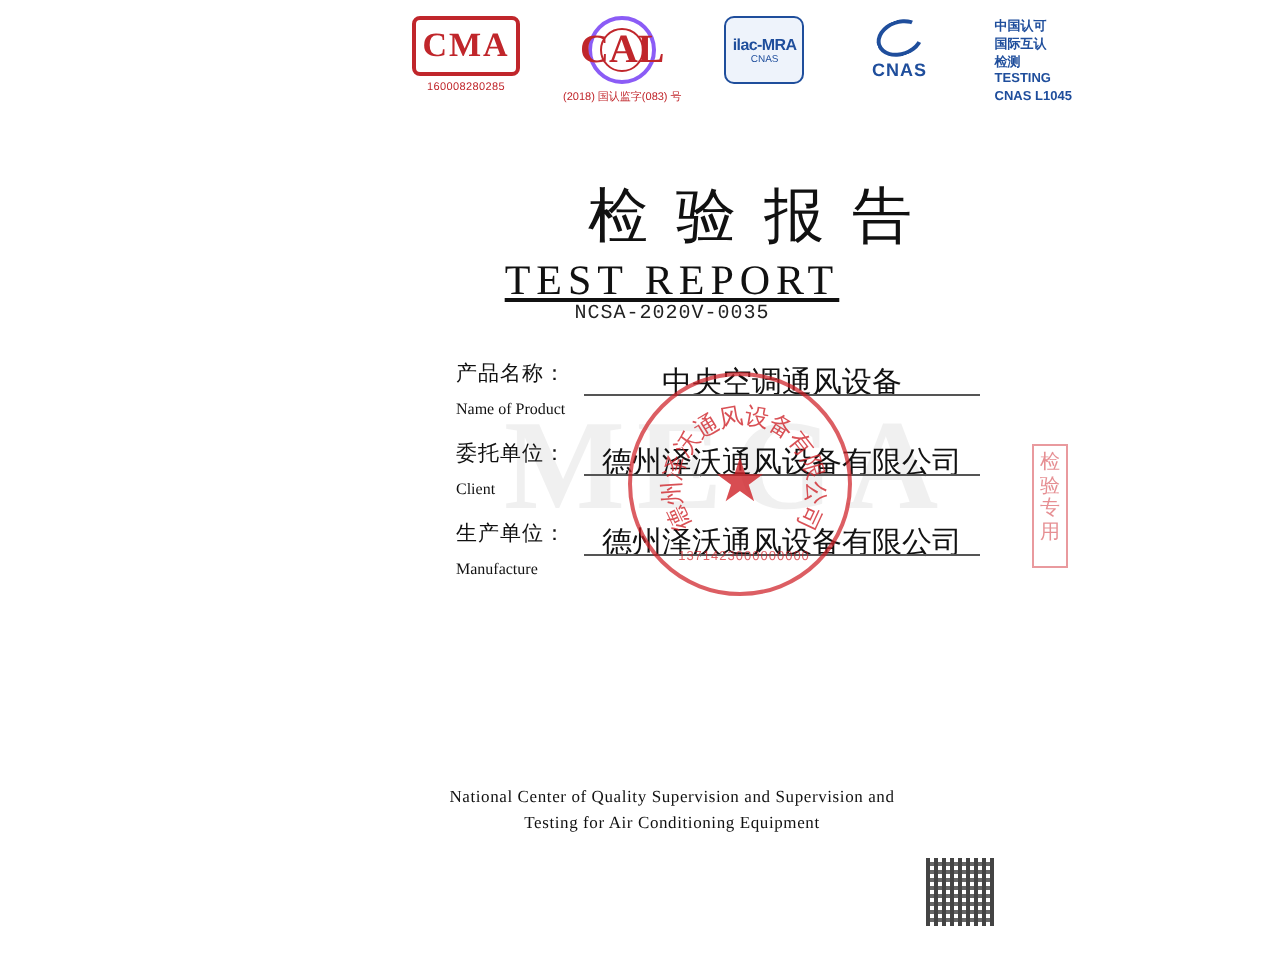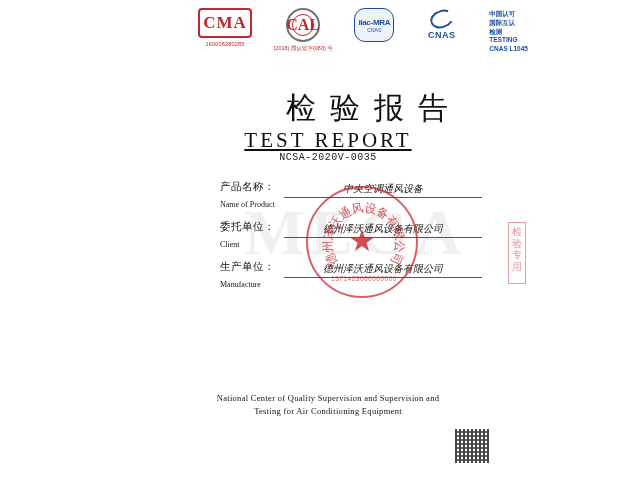--- a/index.html
+++ b/index.html
@@ -11,21 +11,21 @@
     width: 640px;
     height: 480px;
     font-family: "Liberation Serif", serif;
     color: #1a1a1a;
     position: relative;
     overflow: hidden;
   }
 
   .page {
     position: absolute;
-    left: 8px; top: 0;
+    left: 16px; top: 0;
     width: 556px;
     height: 480px;
     background: #ffffff;
   }
 
   
   .logo-row {
     position: absolute;
     top: 8px;
     left: 190px;
@@ -64,28 +64,28 @@
     color: #c0262b;
     font-family: "Liberation Sans", sans-serif;
     letter-spacing: 0.2px;
   }
 
   
   .cal-mark {
     width: 34px;
     height: 34px;
     border-radius: 50%;
-    border: 2px solid #737373;
+    border: 2px solid #8b5cf6;
     color: #c0262b;
     display: flex;
     align-items: center;
     justify-content: center;
     font-family: "Liberation Serif", serif;
     font-weight: bold;
-    font-size: 16px;
+    font-size: 20px;
     box-sizing: border-box;
     position: relative;
   }
   .cal-mark::after {
     content: "";
     position: absolute;
     left: 4px; top: 4px; right: 4px; bottom: 4px;
     border-radius: 50%;
     border: 1px solid #c0262b;
   }
@@ -94,21 +94,21 @@
     font-size: 5.5px;
     color: #c0262b;
     font-family: "Liberation Sans", sans-serif;
   }
 
   
   .ilac-mark {
     width: 40px;
     height: 34px;
     border: 1px solid #1f4e9c;
-    border-radius: 11px;
+    border-radius: 5px;
     background: #eef3fb;
     display: flex;
     flex-direction: column;
     align-items: center;
     justify-content: center;
     box-sizing: border-box;
   }
   .ilac-top {
     color: #1f4e9c;
     font-size: 8px;
@@ -238,24 +238,23 @@
     top: 17px;
     border-bottom: 1px solid #555;
   }
   .field-value {
     position: absolute;
     left: 64px;
     right: -22px;
     top: 2px;
     text-align: center;
     font-family: "Liberation Sans", sans-serif;
-    font-size: 10px;
+    font-size: 15px;
     color: #111;
     white-space: nowrap;
-    font-style: italic;
   }
 
   
   .org-cn {
     position: absolute;
     top: 372px;
     left: 0;
     width: 640px;
     text-align: center;
     font-family: "Liberation Serif", serif;

